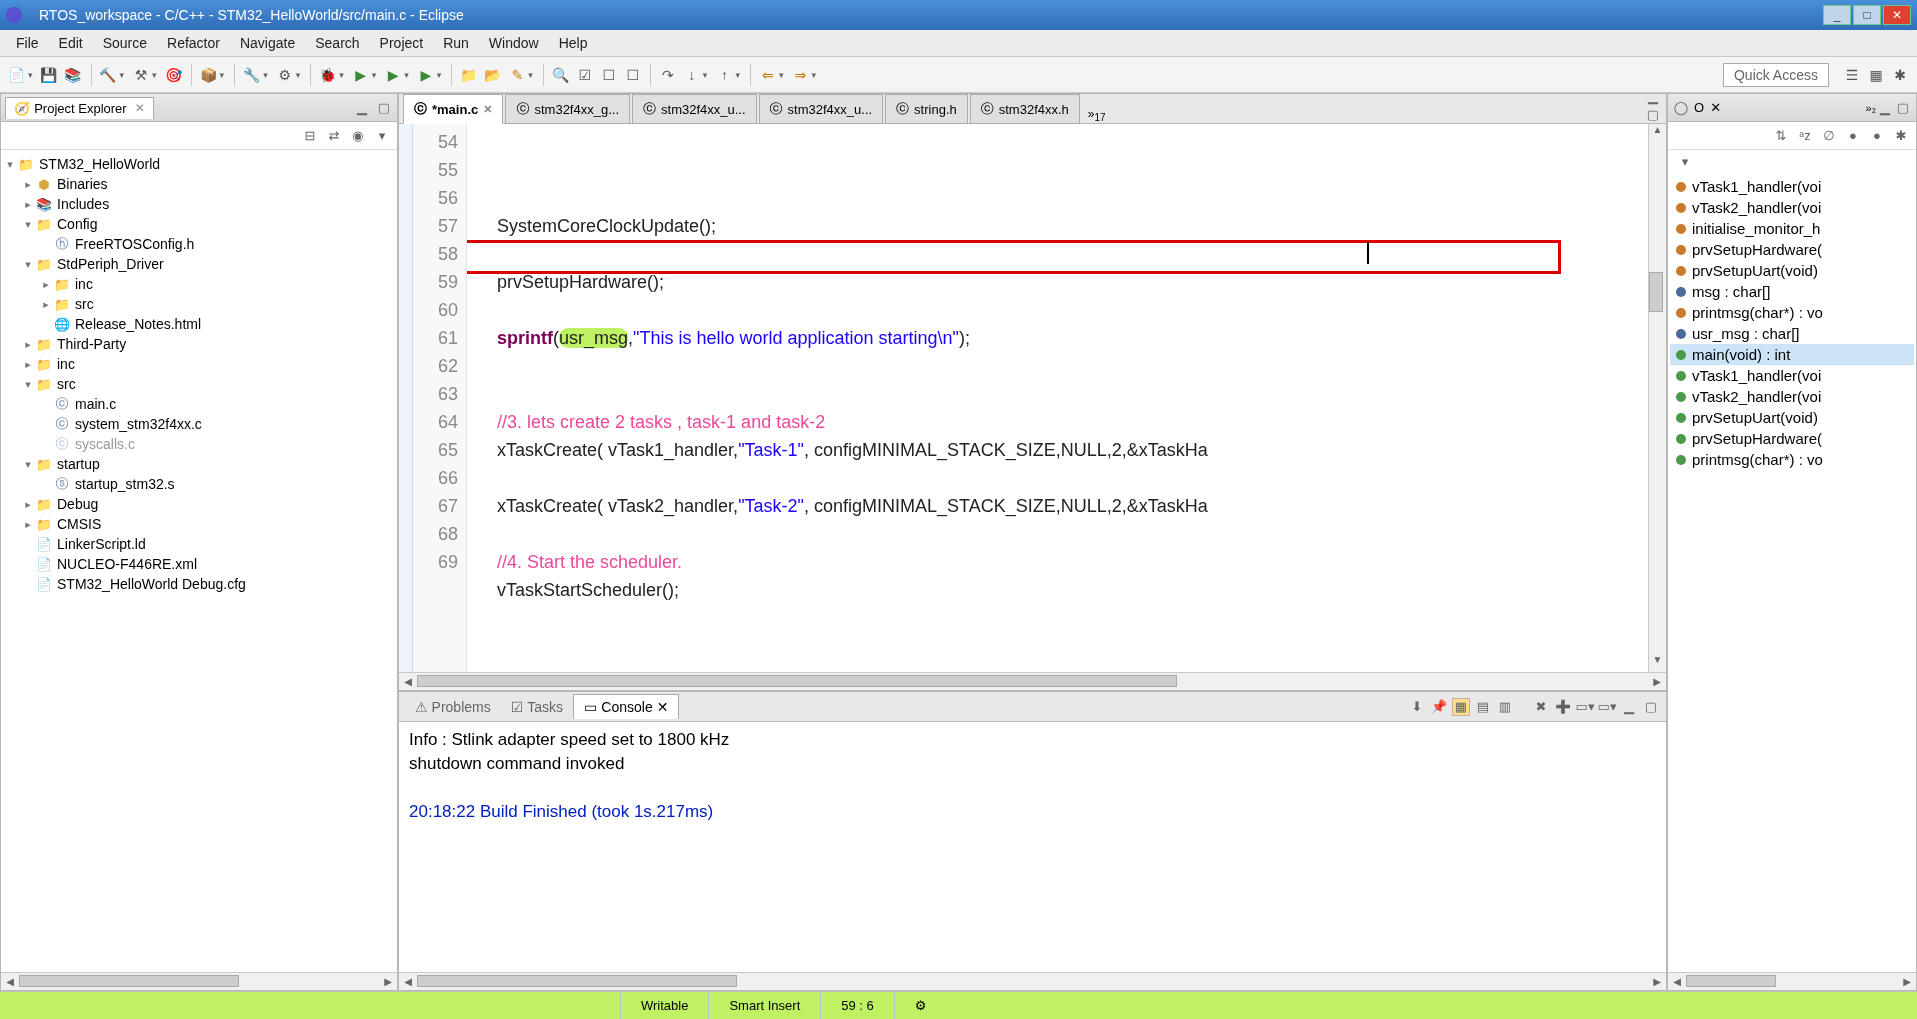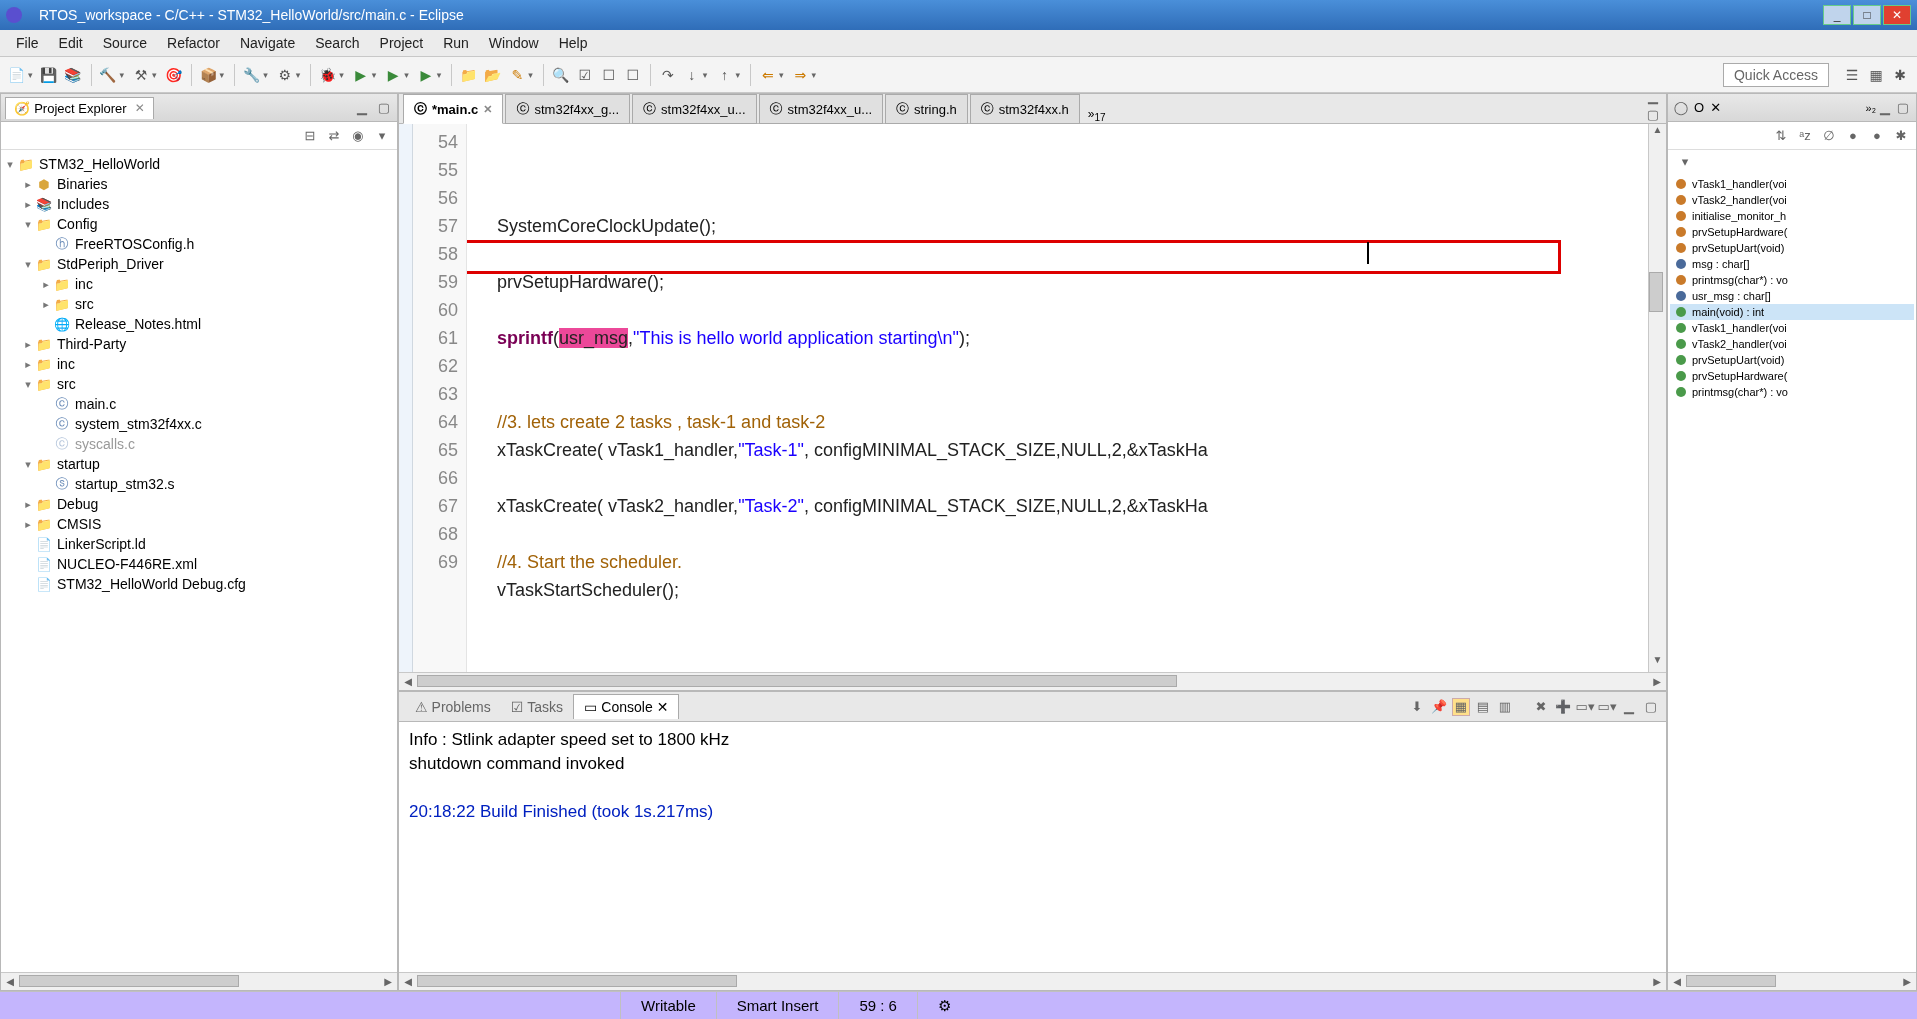--- a/index.html
+++ b/index.html
@@ -49,44 +49,44 @@
 .ed-tab { display: flex; align-items: center; gap: 5px; padding: 5px 10px; font-size: 13px; background: #e0e0e0; border: 1px solid #aaa; margin-right: 2px; position: relative; top: 1px; }
 .ed-tab.active { background: #fff; border-bottom-color: #fff; font-weight: bold; }
 .ed-tab .x { font-size: 11px; color: #888; }
 
 .editor-body { flex: 1; display: flex; background: #fff; overflow: hidden; position: relative; }
 .gutter { width: 54px; background: #f8f8f8; border-right: 1px solid #e4e4e4; text-align: right; padding: 4px 8px 4px 4px; font-family: "Consolas", monospace; font-size: 18px; color: #888; line-height: 28px; }
 .ruler { width: 14px; background: #eef4fb; border-right: 1px solid #d0d8e0; }
 .code { flex: 1; padding: 4px 10px; font-family: "Consolas", monospace; font-size: 18px; line-height: 28px; color: #222; overflow: hidden; white-space: pre; position: relative; }
 .kw { color: #7a0055; font-weight: bold; }
 .str { color: #1a00ff; }
-.cmt { color: #a16207; }
-.hl { background: #ec4899; }
+.cmt { color: #ec4899; }
+.hl { background: #bef264; border-radius: 9px; }
 .redbox { position: absolute; border: 3px solid #d00; }
 .cursor-mark { display: inline-block; width: 2px; height: 22px; background: #000; vertical-align: middle; }
 
 .console-panel { border-top: 1px solid #b8b8b8; }
 .console-tabs { height: 30px; background: #e8e8e8; display: flex; align-items: center; padding: 0 6px; border-bottom: 1px solid #b8b8b8; }
 .ctab { padding: 4px 10px; font-size: 14px; color: #666; display: flex; align-items: center; gap: 4px; }
 .ctab.active { background: #fff; border: 1px solid #aaa; border-bottom: none; color: #000; }
 .ctoolbar { margin-left: auto; display: flex; gap: 4px; }
 .cbody { padding: 6px 10px; font-family: "Consolas", monospace; font-size: 17px; line-height: 24px; background: #fff; height: 250px; overflow: auto; }
 .cblue { color: #0020c0; }
 .ctitle { font-size: 13px; padding: 4px 10px; color: #444; border-bottom: 1px solid #e0e0e0; }
 
 .right-col { width: 250px; display: flex; flex-direction: column; }
-.outline-body { flex: 1; overflow: auto; font-size: 11px; padding: 4px 2px; }
+.outline-body { flex: 1; overflow: auto; font-size: 15px; padding: 4px 2px; }
 .out-item { display: flex; align-items: center; gap: 6px; padding: 2px 6px; white-space: nowrap; }
 .out-item.sel { background: #cce4f7; }
 .dot { width: 10px; height: 10px; border-radius: 50%; }
 .dot.green { background: #4a9a4a; }
 .dot.blue { background: #4a6a9a; }
 .dot.orange { background: #c97a2a; }
 
-.statusbar { height: 28px; background: #c4b5fd; border-top: 1px solid #c0c0c0; display: flex; align-items: center; font-size: 15px; }
+.statusbar { height: 28px; background: #bef264; border-top: 1px solid #c0c0c0; display: flex; align-items: center; font-size: 13px; }
 .sb-cell { padding: 0 20px; border-left: 1px solid #c0c0c0; height: 100%; display: flex; align-items: center; }
 
 .hscrollbar-generic { height: 18px; background: #f0f0f0; border-top: 1px solid #c8c8c8; display: flex; align-items: center; }
 .hscrollbar-generic .arrow { width: 18px; text-align: center; font-size: 10px; color: #666; }
 .hscrollbar-generic .track { flex: 1; height: 14px; background: #f0f0f0; position: relative; }
 .hscrollbar-generic .thumb { height: 12px; background: #cdcdcd; border: 1px solid #aaa; position: absolute; }
 .vscroll { width: 18px; background: #f0f0f0; border-left: 1px solid #c8c8c8; display: flex; flex-direction: column; }
 .vscroll .arrow { height: 18px; text-align: center; font-size: 10px; color: #666; }
 </style>
 </head>

